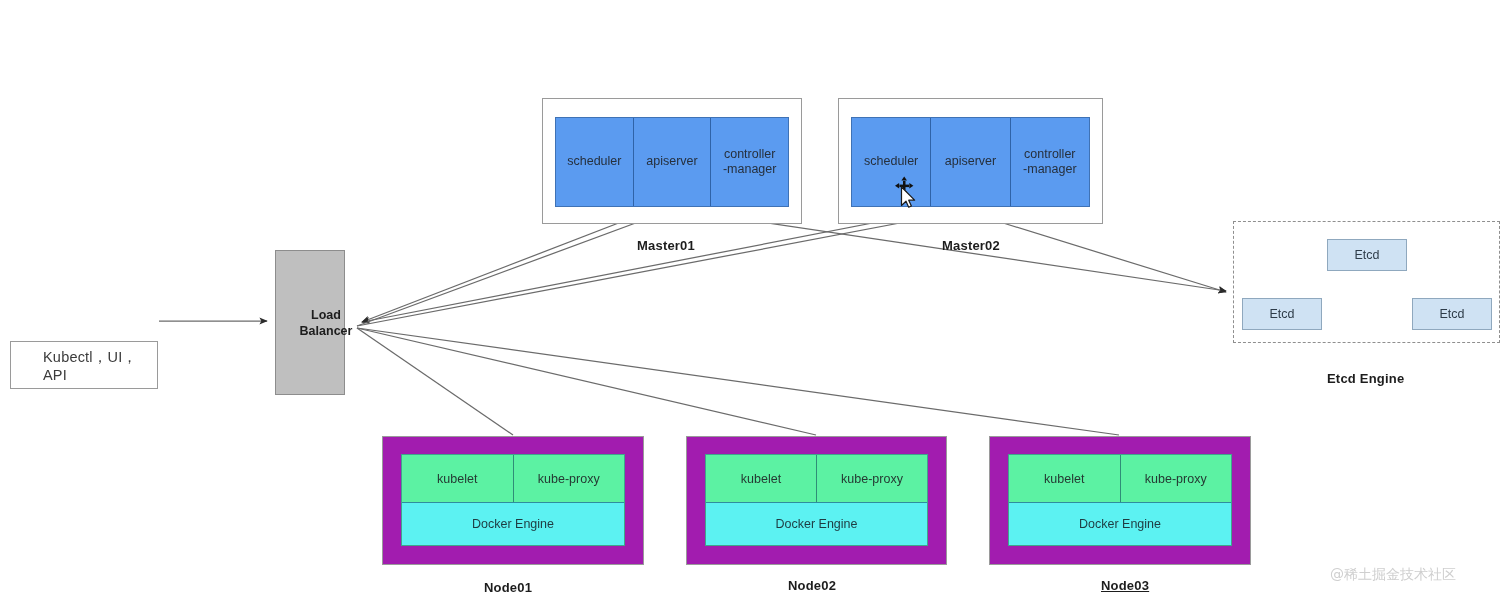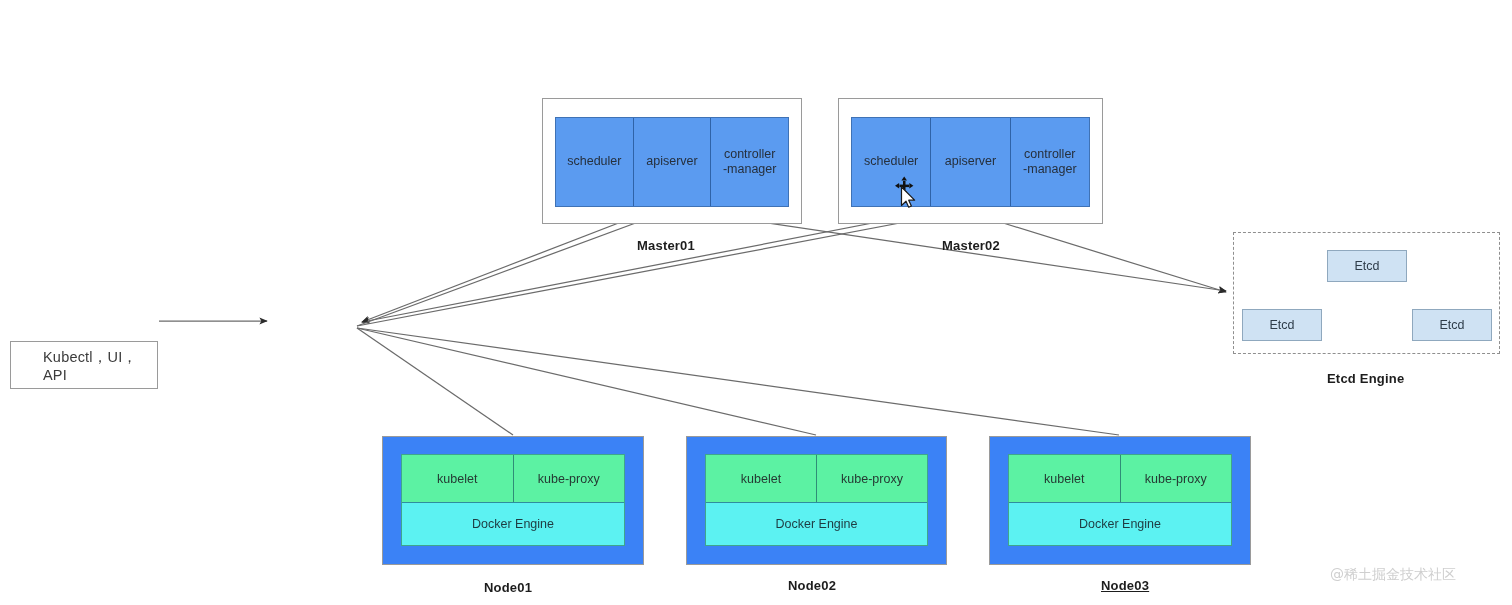--- a/index.html
+++ b/index.html
@@ -43,21 +43,21 @@
   .mcell{
     flex:1;background:#5b9bf0;
     display:flex;align-items:center;justify-content:center;text-align:center;
     font-size:12.5px;color:#26303d;line-height:1.22;
     border-right:1px solid #2f63a8;box-sizing:border-box;padding:2px;
   }
   .mcell:last-child{border-right:none;}
 
   
   .node-outer{
-    border:1px solid #9a9a9a;background:#3b82f6;
+    border:1px solid #9a9a9a;background:#a21caf;
     top:436px;height:129px;
   }
   .node-inner{
     position:absolute;left:18px;top:17px;right:18px;bottom:18px;
     display:flex;flex-direction:column;
     border:1px solid #3fa58c;box-sizing:border-box;
   }
   .node-row-top{flex:0 0 47px;display:flex;}
   .ncell{
     flex:1;background:#5cf2a3;
@@ -68,21 +68,21 @@
   .ncell:last-child{border-right:none;}
   .node-row-bottom{
     flex:1;background:#5cf2f2;
     display:flex;align-items:center;justify-content:center;
     font-size:12.5px;color:#1f3b41;
     border-top:1px solid #2f8e9e;box-sizing:border-box;
   }
 
   
   .etcd-cluster{
-    left:1233px;top:232px;width:267px;height:122px;
+    left:1233px;top:221px;width:267px;height:122px;
     border:1px dashed #8f8f8f;background:#ffffff;
   }
   .etcd-box{
     position:absolute;background:#cfe2f3;border:1px solid #8fa8be;
     display:flex;align-items:center;justify-content:center;
     font-size:12.5px;color:#2e3c49;box-sizing:border-box;
   }
   .etcd-top{left:93px;top:17px;width:80px;height:32px;}
   .etcd-left{left:8px;top:76px;width:80px;height:32px;}
   .etcd-right{left:178px;top:76px;width:80px;height:32px;}
@@ -154,20 +154,26 @@
       <line x1="1318" y1="281" x2="1288" y2="308" stroke="#bdc9d4" stroke-width="1.3"></line>
       <line x1="1340" y1="281" x2="1441" y2="308" stroke="#bdc9d4" stroke-width="1.3"></line>
       <line x1="1322" y1="324" x2="1410" y2="324" stroke="#bdc9d4" stroke-width="1.3"></line>
     </g>
   </svg>
 
   <div class="node-abs client-box">
     <span>Kubectl，UI，API</span>
   </div>
 
+  <div class="node-abs lb-box">
+    <span>
+      <span>Load</span><br>
+      <span>Balancer</span>
+    </span>
+  </div>
 
   <div class="node-abs master-outer" style="left:542px;width:260px;">
     <div class="master-inner">
       <div class="mcell">scheduler</div>
       <div class="mcell">apiserver</div>
       <div class="mcell">
         <span>
           <span>controller</span><br>
           <span>-manager</span>
         </span>

